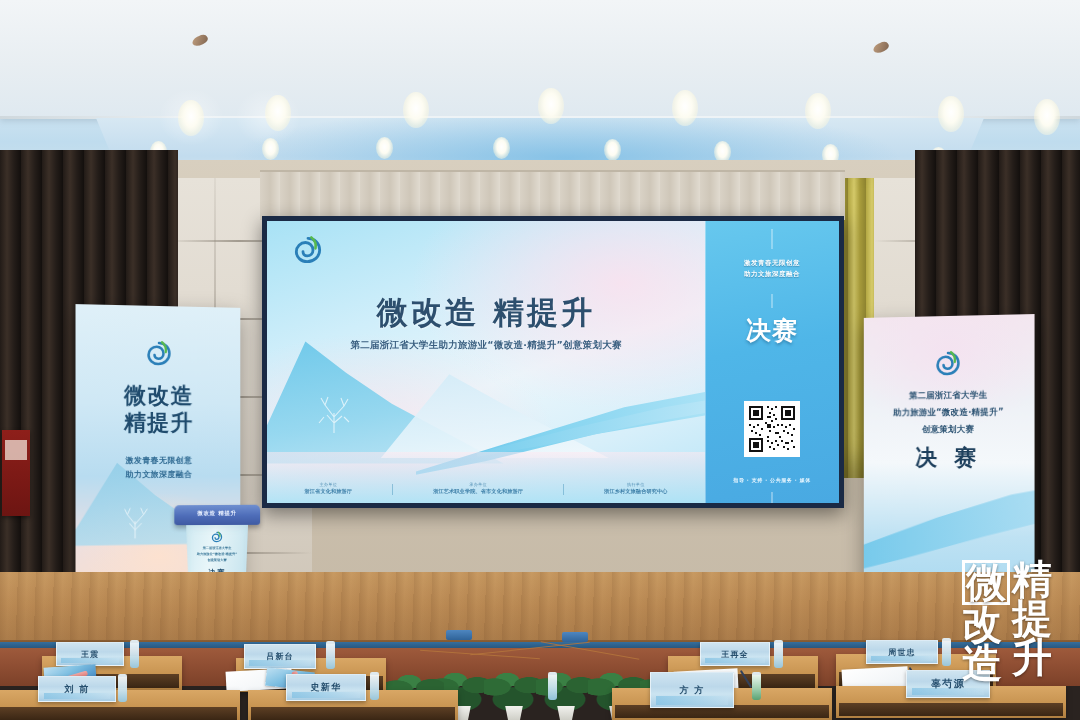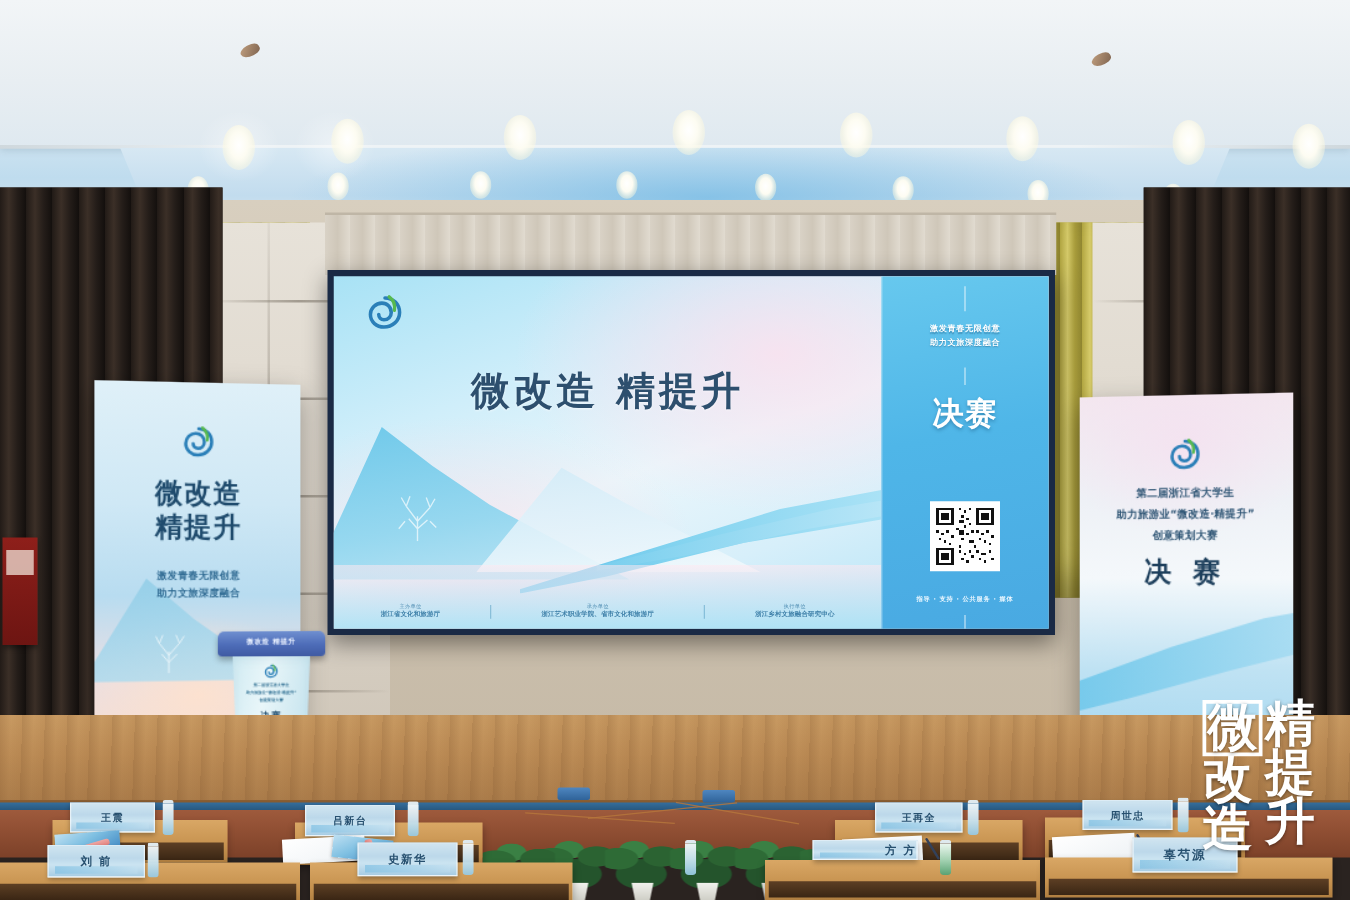--- a/index.html
+++ b/index.html
@@ -475,20 +475,21 @@
             <path d="M8 30 L13 24 M38 29 L33 24"></path>
           </g>
         </svg>
 
         <svg class="scr-logo" viewBox="0 0 40 36">
           <path d="M20 4 C28 4 34 10 34 18 C34 26 27 32 19 32 C12 32 6 27 6 20 C6 14 11 9 17 9 C22 9 26 13 26 18 C26 22 23 25 19 25 C16 25 14 23 14 20" fill="none" stroke="#2a7fb8" stroke-width="3.4" stroke-linecap="round"></path>
           <path d="M24 3 C28 6 30 11 29 16" fill="none" stroke="#57b94f" stroke-width="3.2" stroke-linecap="round"></path>
         </svg>
 
         <div class="scr-title">微改造 精提升</div>
+        <div class="scr-sub">第二届浙江省大学生助力旅游业“微改造·精提升”创意策划大赛</div>
 
         <div class="scr-credits">
           <div class="credit">
             <span class="cg">主办单位</span>
             <span class="cn">浙江省文化和旅游厅</span>
           </div>
           <div class="credit-div"></div>
           <div class="credit">
             <span class="cg">承办单位</span>
             <span class="cn">浙江艺术职业学院、省市文化和旅游厅</span>
@@ -714,21 +715,21 @@
       <div class="desk-shelf"></div>
     </div>
     <div class="nameplate" style="left:286px;top:-14px;width:80px;height:27px;font-size:9px;">
       <span class="np-label">史新华</span>
     </div>
     <div class="bottle" style="left:370px;top:-16px;"></div>
 
     <div class="desk" style="left:612px;top:0;width:220px;height:32px;">
       <div class="desk-shelf"></div>
     </div>
-    <div class="nameplate" style="left:650px;top:-16px;width:84px;height:16px;font-size:9px;justify-content:flex-end;">
+    <div class="nameplate" style="left:650px;top:-16px;width:84px;height:36px;font-size:9px;">
       <span class="np-label">方 方</span>
     </div>
     <div class="bottle green" style="left:752px;top:-16px;"></div>
     <div class="bottle" style="left:548px;top:-16px;"></div>
 
     <div class="desk" style="left:836px;top:-2px;width:230px;height:32px;">
       <div class="desk-shelf"></div>
     </div>
     <div class="nameplate" style="left:906px;top:-18px;width:84px;height:28px;font-size:10px;">
       <span class="np-label">辜芍源</span>

